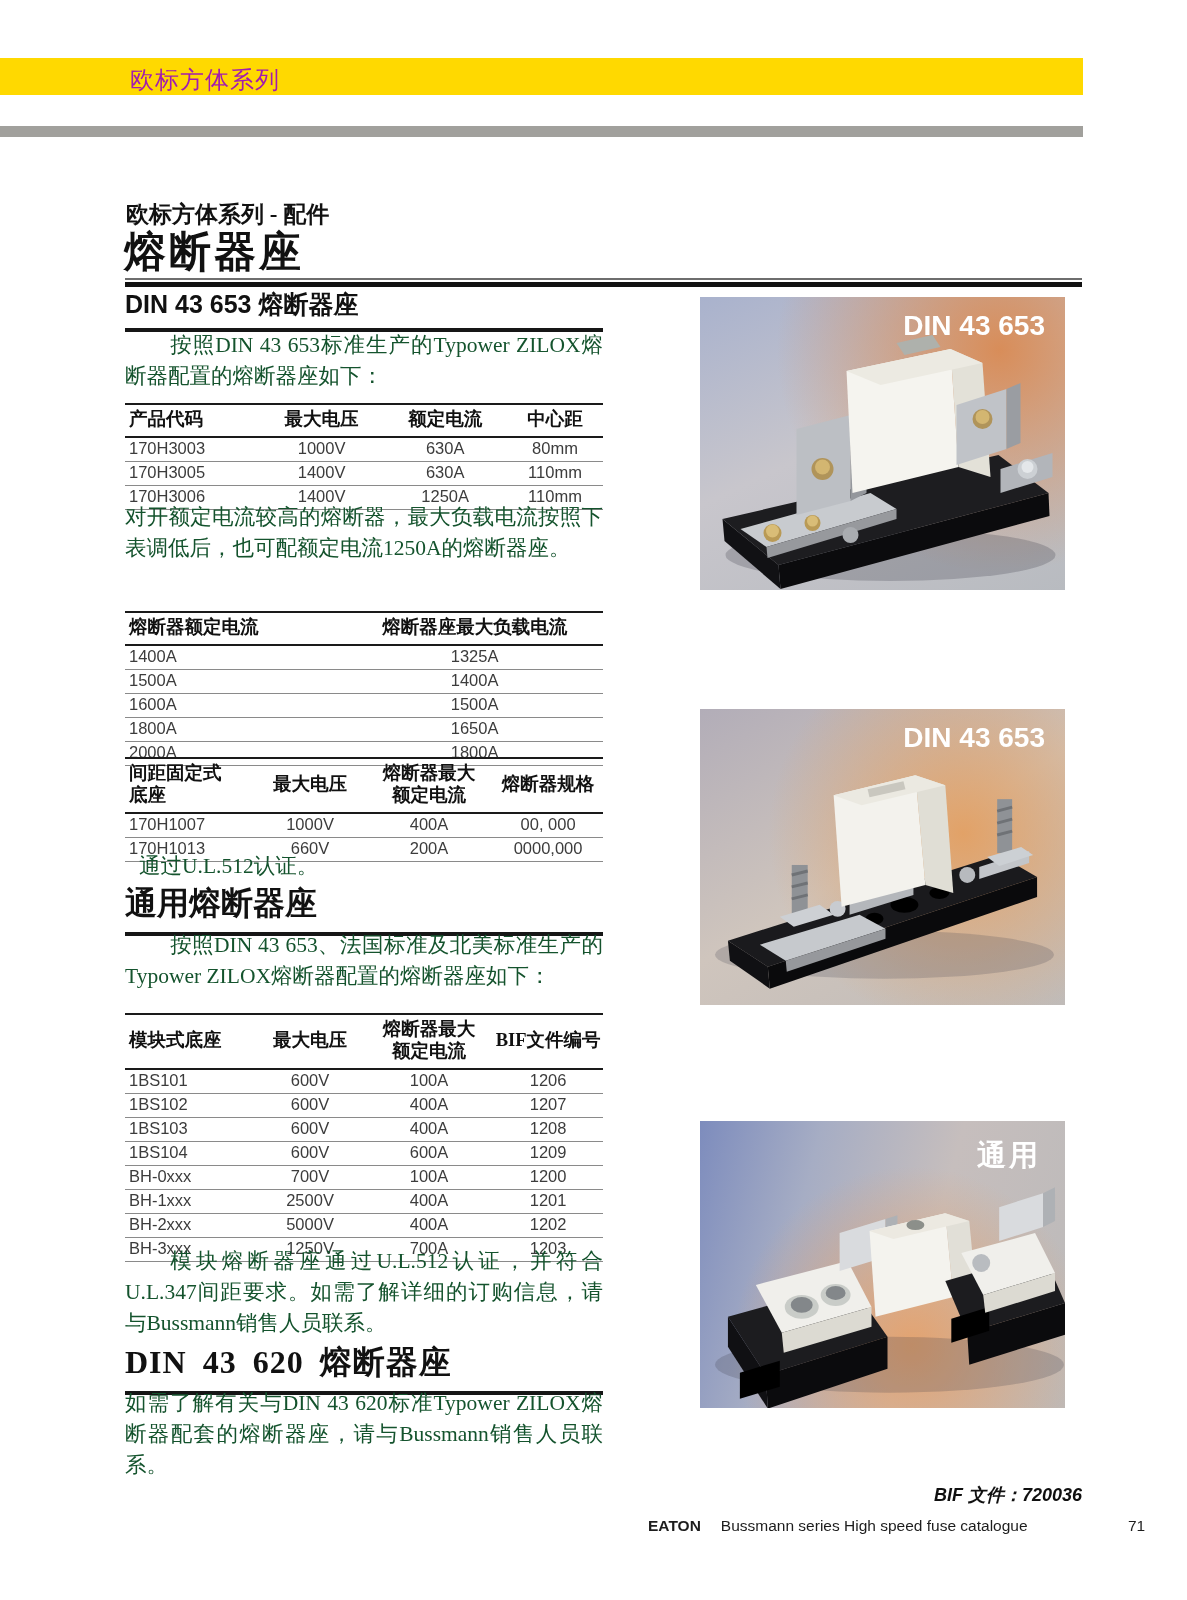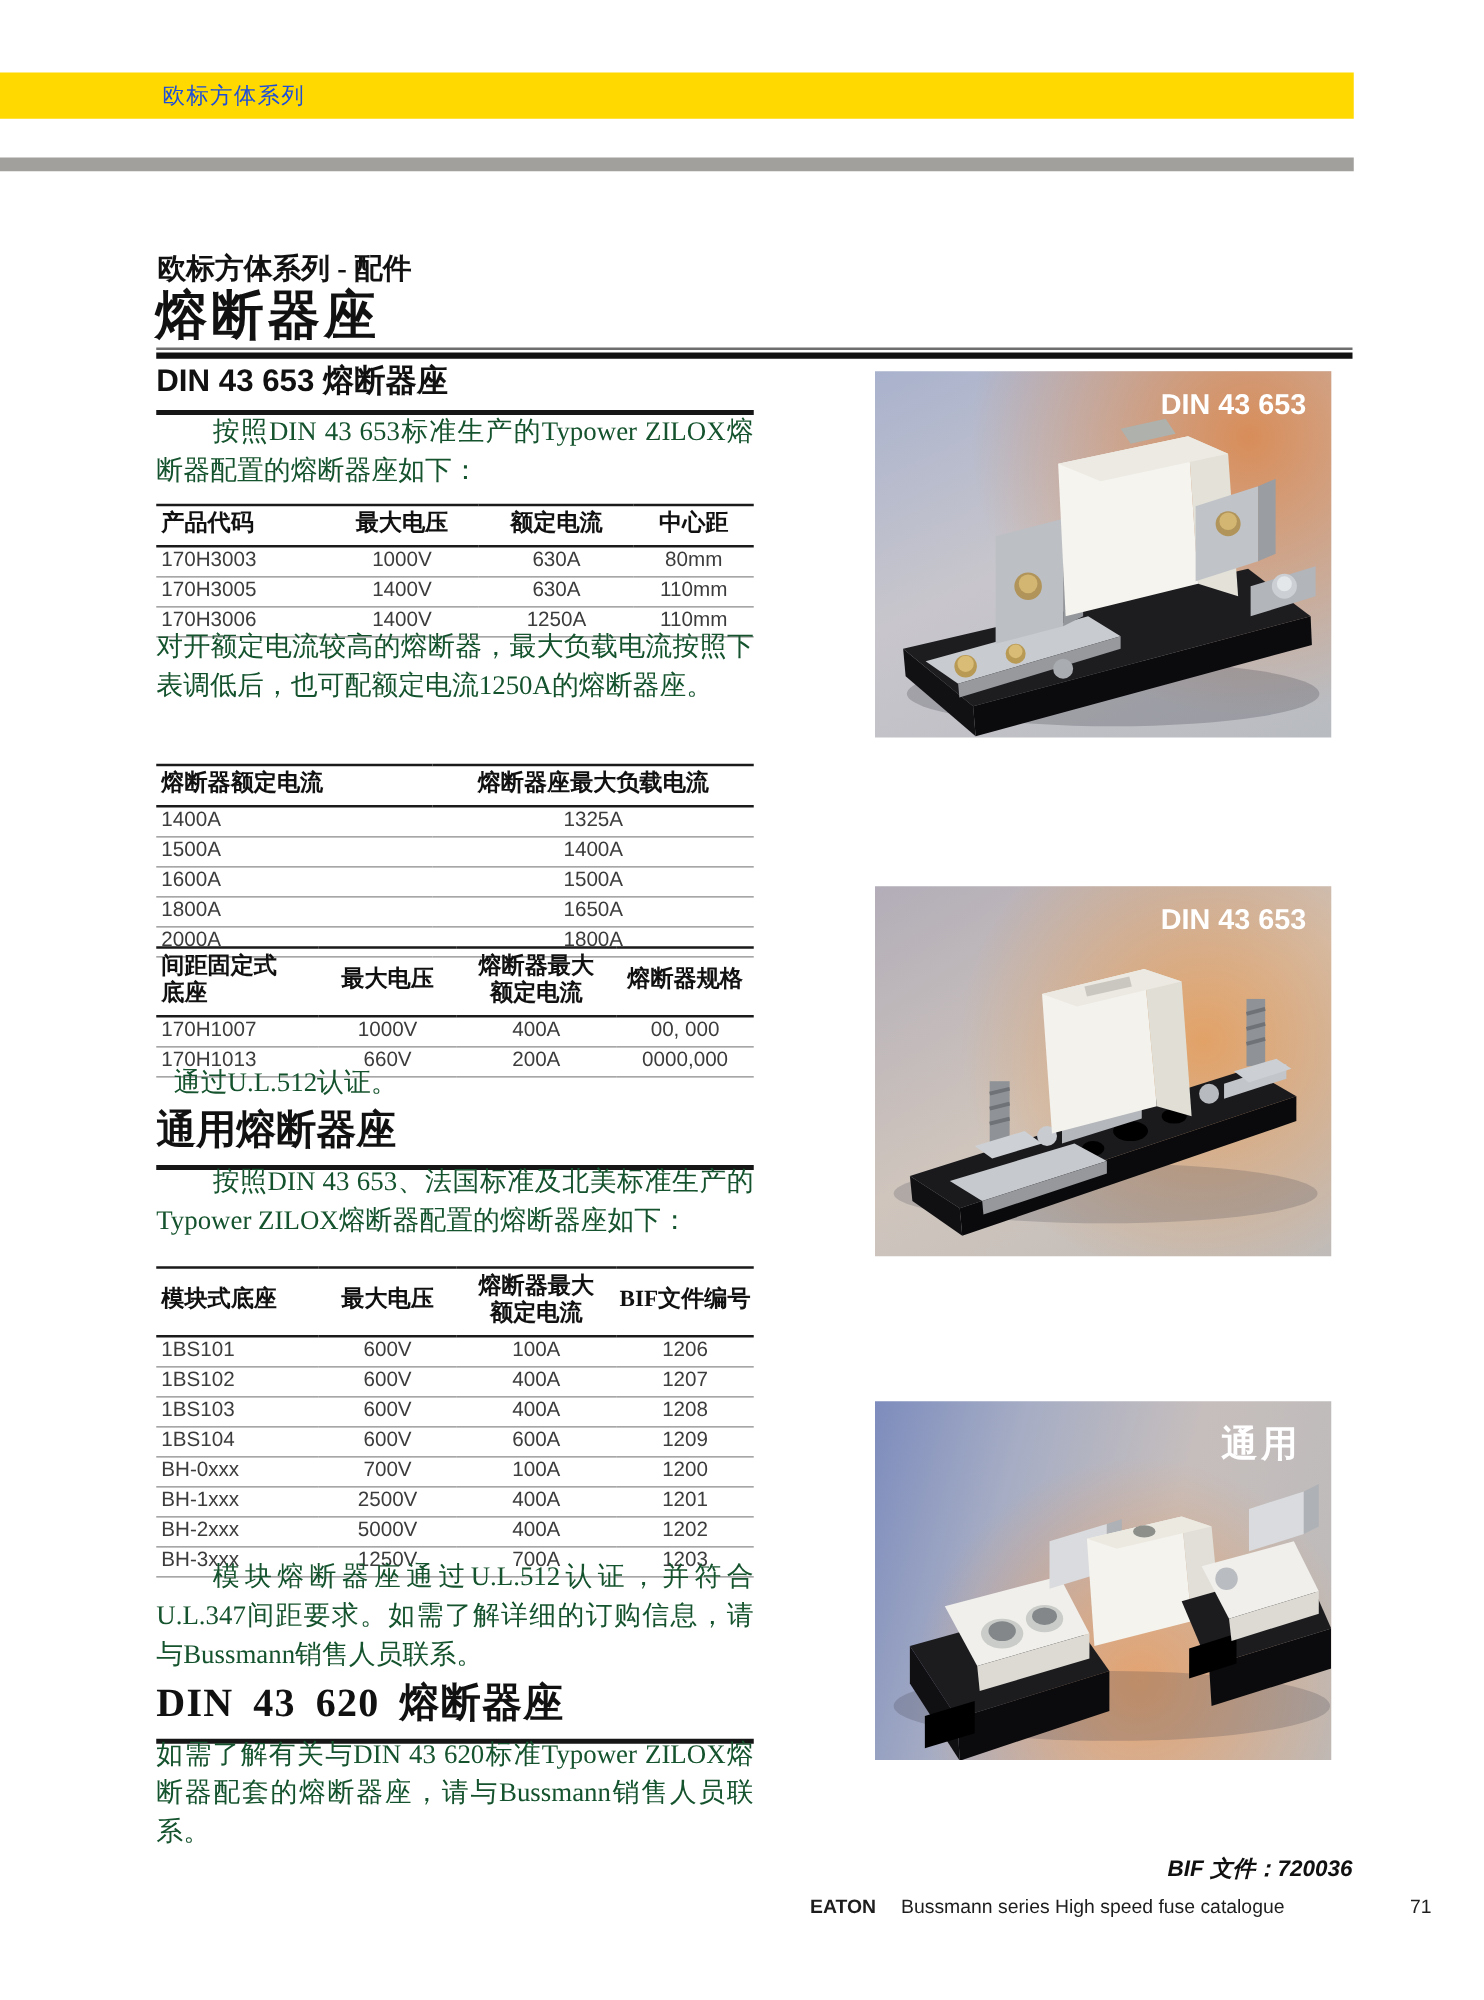--- a/index.html
+++ b/index.html
@@ -2,21 +2,21 @@
 <html><head>
 <meta charset="utf-8">
 <style>
   html,body{margin:0;padding:0;background:#ffffff;}
   .page{position:relative;width:1187px;height:1600px;background:#fff;overflow:hidden;
         font-family:"Liberation Serif",serif;color:#111;}
 
   
   .band-yellow{position:absolute;left:0;top:58px;width:1083px;height:37px;background:#FFD900;}
   .band-yellow span{position:absolute;left:130px;top:6px;font-family:"Liberation Sans",sans-serif;
-        font-size:18px;color:#1d4ed8;letter-spacing:1px;}
+        font-size:24px;color:#a21caf;letter-spacing:1px;}
   .band-gray{position:absolute;left:0;top:126px;width:1083px;height:11px;background:#A1A09C;}
 
   
   .subtitle{position:absolute;left:126px;top:199px;font-size:23px;font-weight:bold;}
   .page-title{position:absolute;left:124px;top:224px;font-size:42px;font-weight:bold;letter-spacing:3px;}
   .title-rule{position:absolute;left:125px;top:278px;width:957px;height:9px;
         border-top:2px solid #6e6e6e;border-bottom:5px solid #121212;box-sizing:border-box;}
 
   
   .blk{position:absolute;left:125px;width:478px;box-sizing:border-box;}
@@ -53,21 +53,21 @@
         background:radial-gradient(circle at 82% 18%,rgba(217,138,83,.95),rgba(217,138,83,0) 58%),
                    linear-gradient(155deg,#a9b2cd 0%,#c8c6cc 45%,#b8bbc0 100%);}
   .fig2{top:709px;height:296px;
         background:radial-gradient(circle at 72% 42%,rgba(228,158,94,.9),rgba(228,158,94,0) 62%),
                    linear-gradient(150deg,#b2adb8 0%,#cfc5bd 50%,#c0bbb8 100%);}
   .fig3{top:1121px;height:287px;
         background:radial-gradient(circle at 58% 78%,rgba(230,160,104,.9),rgba(230,160,104,0) 58%),
                    linear-gradient(105deg,#7d8cbd 0%,#a6adc4 28%,#c6bebd 60%,#bcbaba 100%);}
   .figure svg{position:absolute;left:0;top:0;width:100%;height:100%;}
   .fig-label{position:absolute;top:13px;right:20px;color:#fff;
-        font-family:"Liberation Sans",sans-serif;font-weight:bold;font-size:23px;}
+        font-family:"Liberation Sans",sans-serif;font-weight:bold;font-size:28px;}
   .fig3 .fig-label{font-family:Liberation Serif, serif;font-size:29px;letter-spacing:3px;top:15px;right:24px;}
 
   
   .footer-bif{position:absolute;top:1483px;left:125px;width:957px;text-align:right;
         font-family:"Liberation Sans",sans-serif;font-weight:bold;font-style:italic;
         font-size:18px;color:#101010;}
   .footer-row{position:absolute;top:1517px;left:648px;font-family:"Liberation Sans",sans-serif;
         font-size:15.5px;color:#1d1d1d;white-space:nowrap;}
   .footer-row .brand{font-weight:bold;margin-right:20px;}
   .page-num{position:absolute;top:1517px;left:1128px;font-family:"Liberation Sans",sans-serif;

